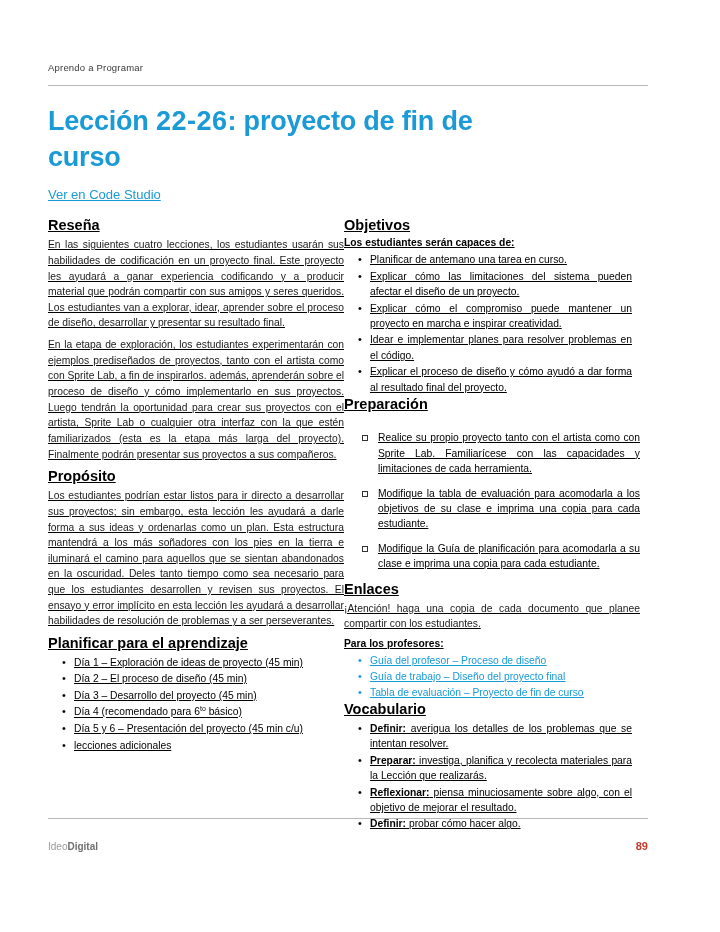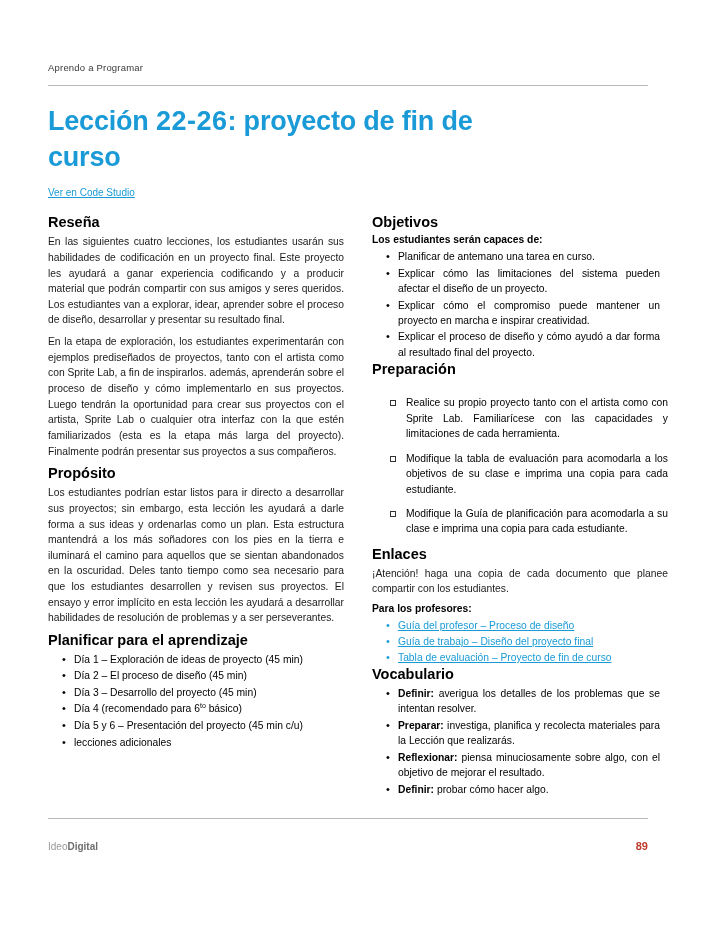--- a/index.html
+++ b/index.html
@@ -38,29 +38,29 @@
     font-weight: bold;
     color: #1a9ad6;
     letter-spacing: -0.2px;
     max-width: 470px;
   }
   h1.doc-title .num {
     letter-spacing: 0.5px;
   }
   .studio-link {
     margin-top: 12px;
-    font-size: 10px;
+    font-size: 13px;
     color: #1a9ad6;
     text-decoration: underline;
     display: inline-block;
   }
   .columns {
     display: flex;
     margin-top: 14px;
-    gap: 28px;
+    text-decoration: underline;
   }
   .col-left { width: 296px; }
   .col-right { width: 296px; }
   h2.sec {
     font-size: 14.5px;
     font-weight: bold;
     margin: 0 0 4px 0;
     color: #000;
   }
   h2.sec.spaced { }
@@ -204,20 +204,21 @@
     </div>
 
     <div class="col-right">
 
       <h2 class="sec">Objetivos</h2>
       <div class="subhead">Los estudiantes serán capaces de:</div>
       <ul class="bullets justify">
         <li>Planificar de antemano una tarea en curso.</li>
         <li>Explicar cómo las limitaciones del sistema pueden afectar el diseño de un proyecto.</li>
         <li>Explicar cómo el compromiso puede mantener un proyecto en marcha e inspirar creatividad.</li>
+        <li>Idear e implementar planes para resolver problemas en el código.</li>
         <li>Explicar el proceso de diseño y cómo ayudó a dar forma al resultado final del proyecto.</li>
       </ul>
 
       <h2 class="sec spaced">Preparación</h2>
       <ul class="squares">
         <li>Realice su propio proyecto tanto con el artista como con Sprite Lab. Familiarícese con las capacidades y limitaciones de cada herramienta.</li>
         <li>Modifique la tabla de evaluación para acomodarla a los objetivos de su clase e imprima una copia para cada estudiante.</li>
         <li>Modifique la Guía de planificación para acomodarla a su clase e imprima una copia para cada estudiante.</li>
       </ul>
 

